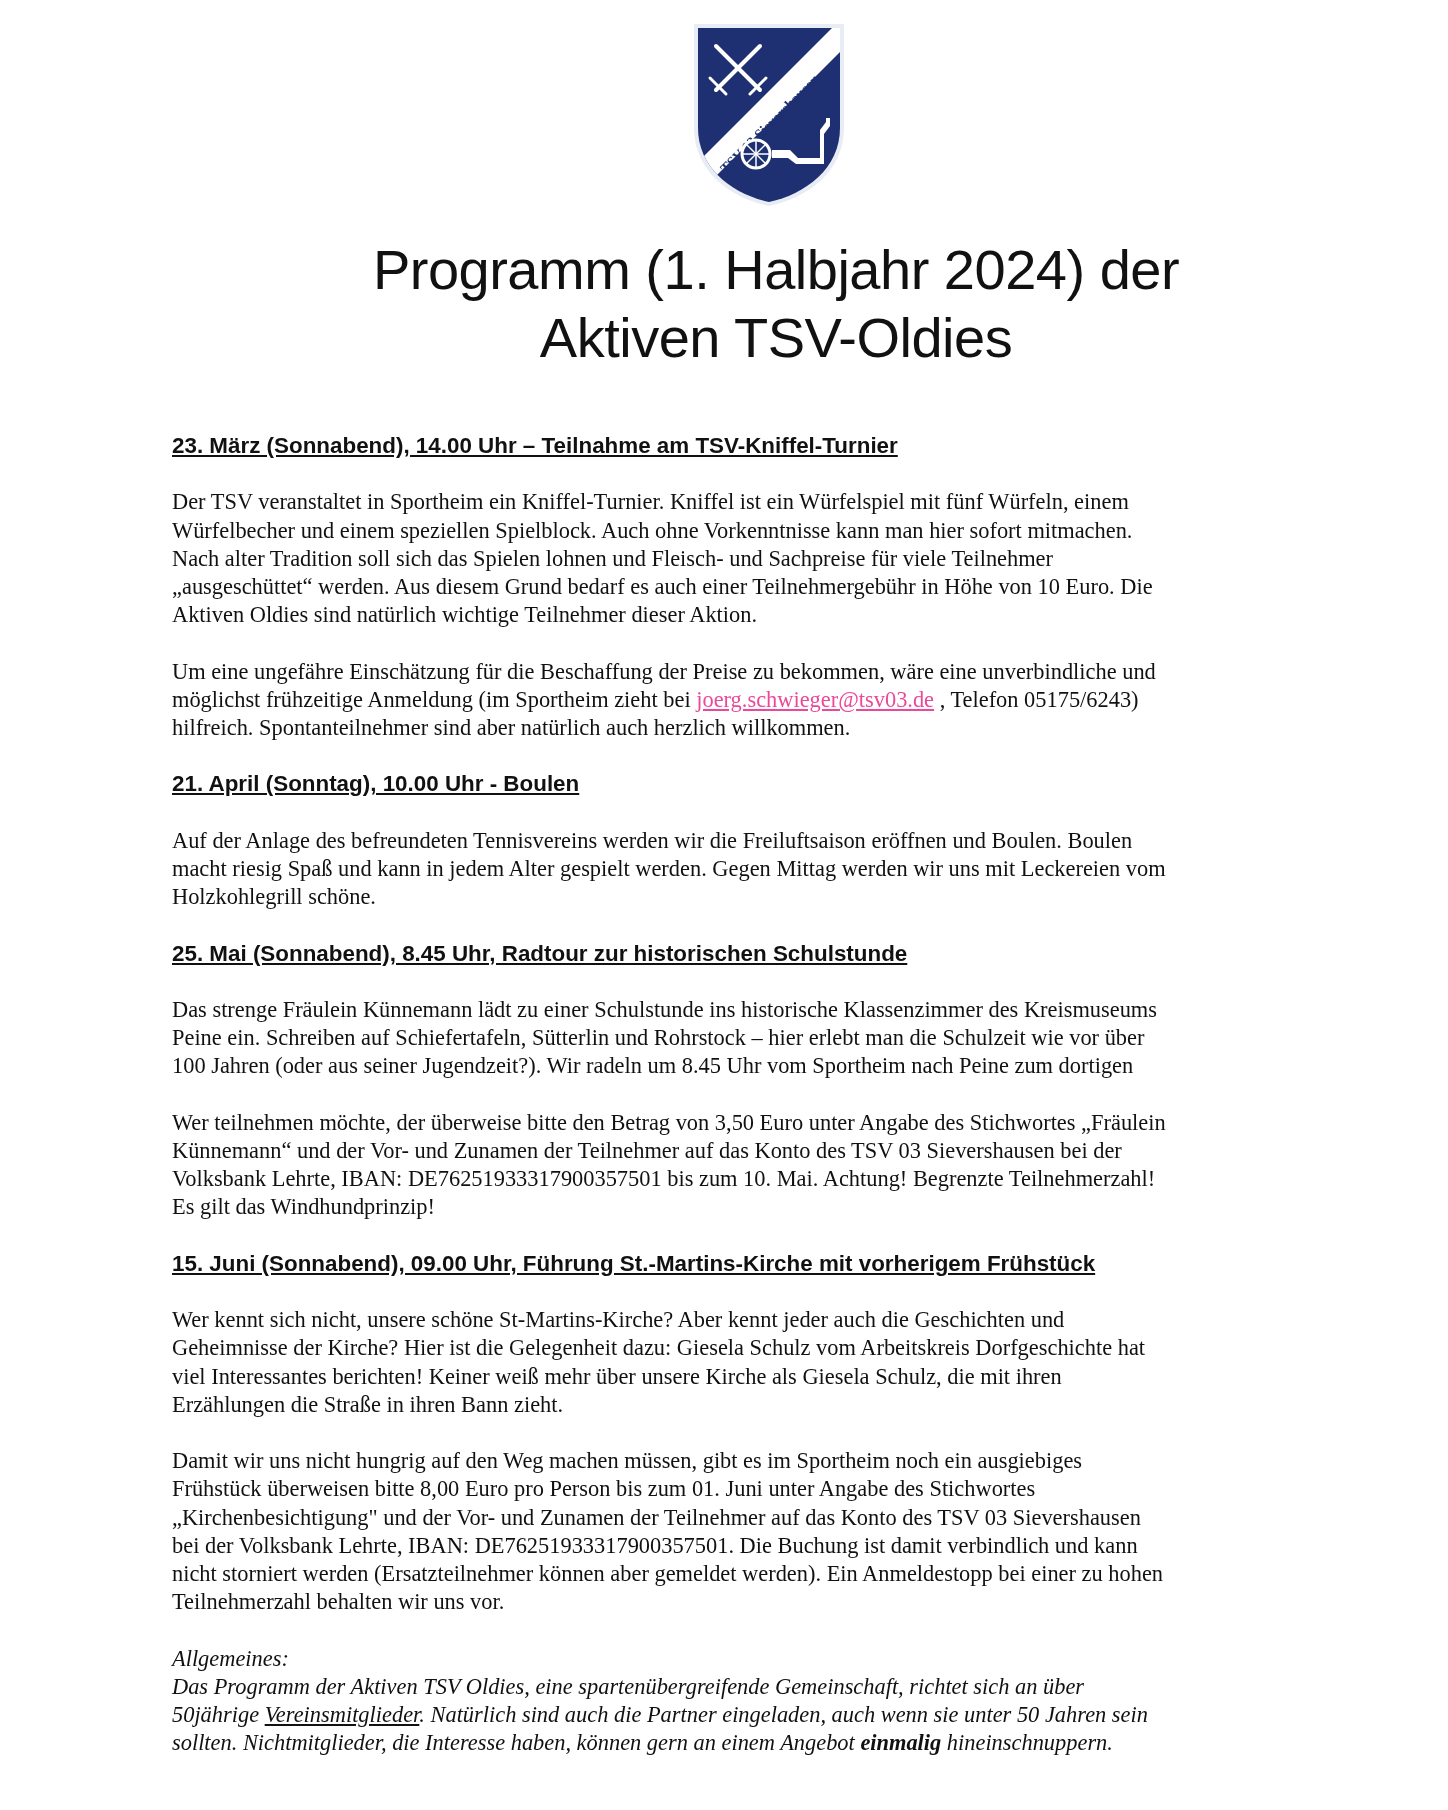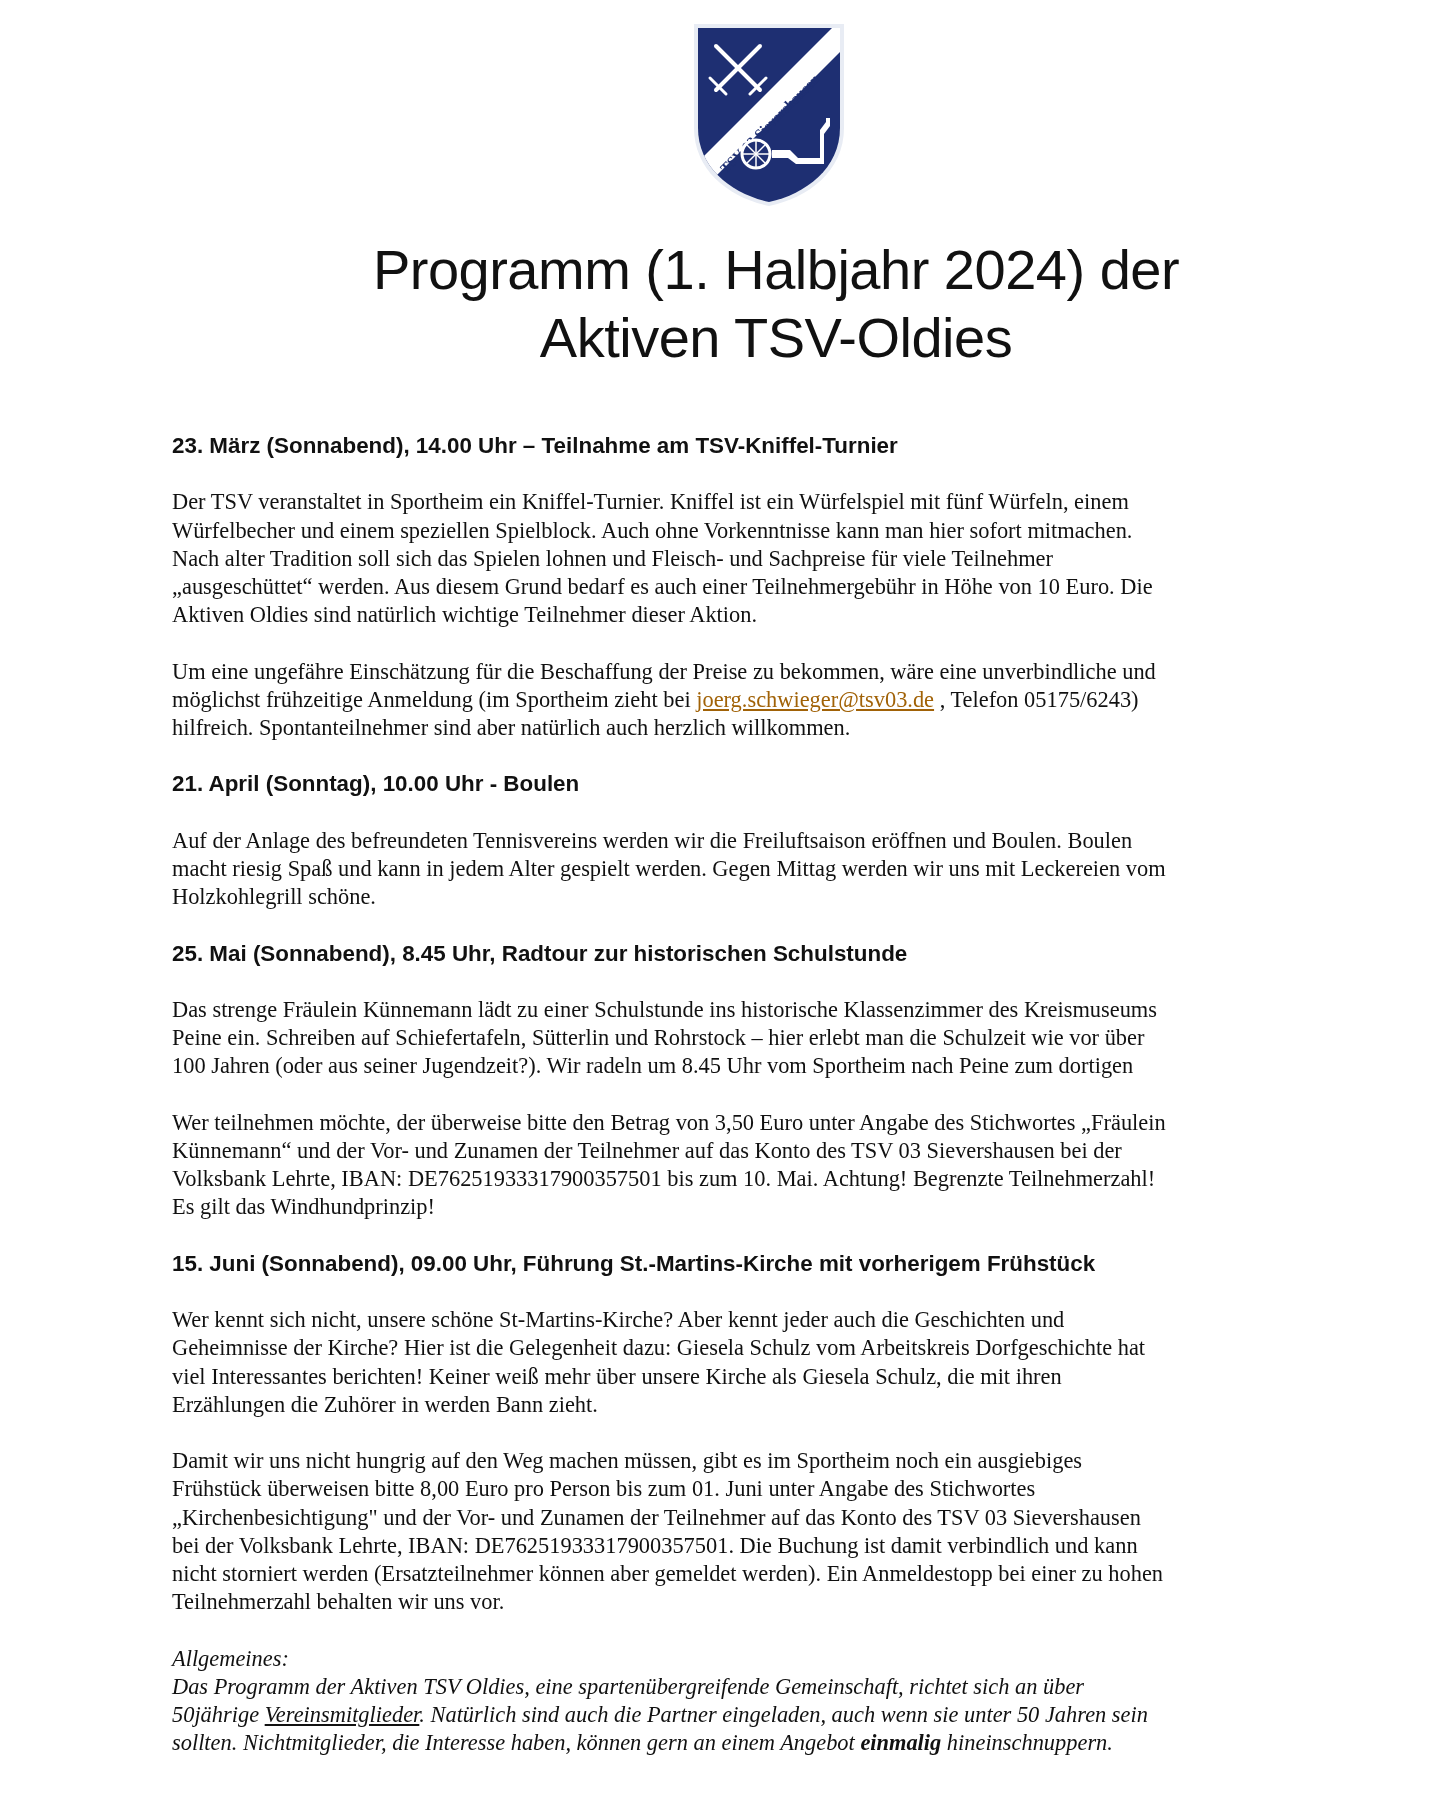--- a/index.html
+++ b/index.html
@@ -43,23 +43,24 @@
     width: 1210px;
     font-size: 22.4px;
     line-height: 28.2px;
   }
   .content p {
     margin: 0 0 28.2px 0;
   }
   .content .line { display: block; white-space: nowrap; font-family: Liberation Serif, serif; }
   .heading {
     font-weight: bold;
+    text-decoration: underline;
   }
   a.mail {
-    color: #a16207;
+    color: #ec4899;
     text-decoration: underline;
   }
   .general { font-style: italic; }
   .u { text-decoration: underline; }
   .b { font-weight: bold; }
 </style>
 </head>
 <body>
 
 <div class="logo-wrap">
@@ -140,21 +141,21 @@
       <span class="line">Es gilt das Windhundprinzip!</span>
     </p>
   </section>
 
   <section>
     <p class="heading">15. Juni (Sonnabend), 09.00 Uhr, Führung St.-Martins-Kirche mit vorherigem Frühstück</p>
     <p>
       <span class="line">Wer kennt sich nicht, unsere schöne St-Martins-Kirche? Aber kennt jeder auch die Geschichten und</span>
       <span class="line">Geheimnisse der Kirche? Hier ist die Gelegenheit dazu: Giesela Schulz vom Arbeitskreis Dorfgeschichte hat</span>
       <span class="line">viel Interessantes berichten! Keiner weiß mehr über unsere Kirche als Giesela Schulz, die mit ihren</span>
-      <span class="line">Erzählungen die Zuhörer in werden Bann zieht.</span>
+      <span class="line">Erzählungen die Straße in ihren Bann zieht.</span>
     </p>
     <p>
       <span class="line">Damit wir uns nicht hungrig auf den Weg machen müssen, gibt es im Sportheim noch ein ausgiebiges</span>
       <span class="line">Frühstück überweisen bitte 8,00 Euro pro Person bis zum 01. Juni unter Angabe des Stichwortes</span>
       <span class="line">„Kirchenbesichtigung" und der Vor- und Zunamen der Teilnehmer auf das Konto des TSV 03 Sievershausen</span>
       <span class="line">bei der Volksbank Lehrte, IBAN: DE76251933317900357501. Die Buchung ist damit verbindlich und kann</span>
       <span class="line">nicht storniert werden (Ersatzteilnehmer können aber gemeldet werden). Ein Anmeldestopp bei einer zu hohen</span>
       <span class="line">Teilnehmerzahl behalten wir uns vor.</span>
     </p>
   </section>

